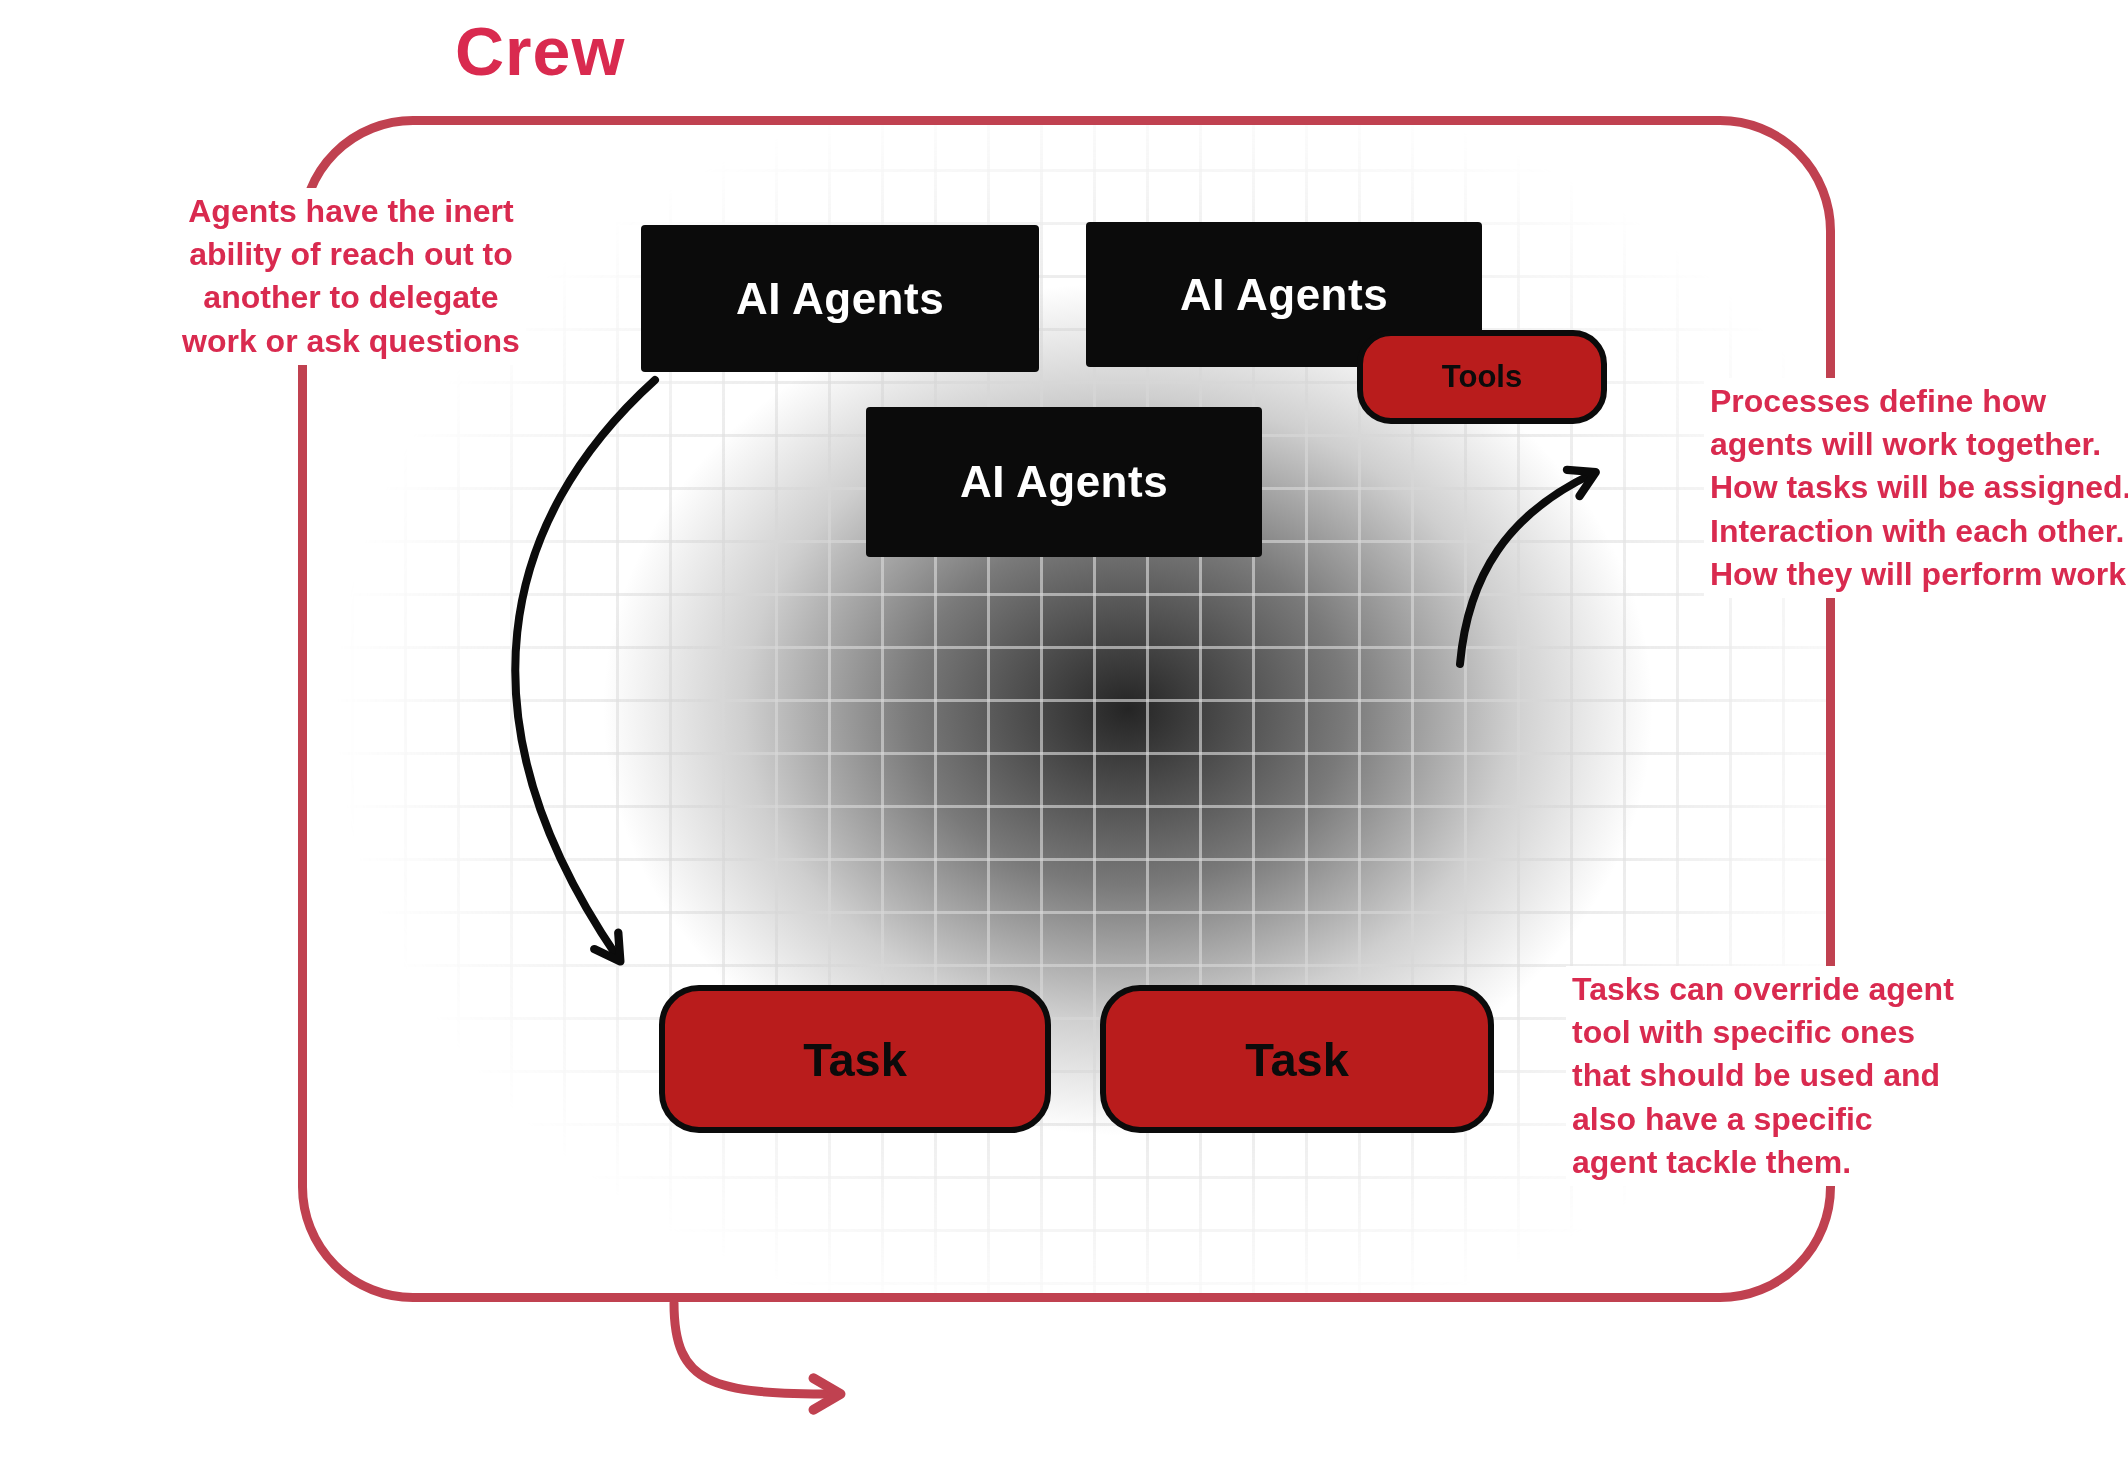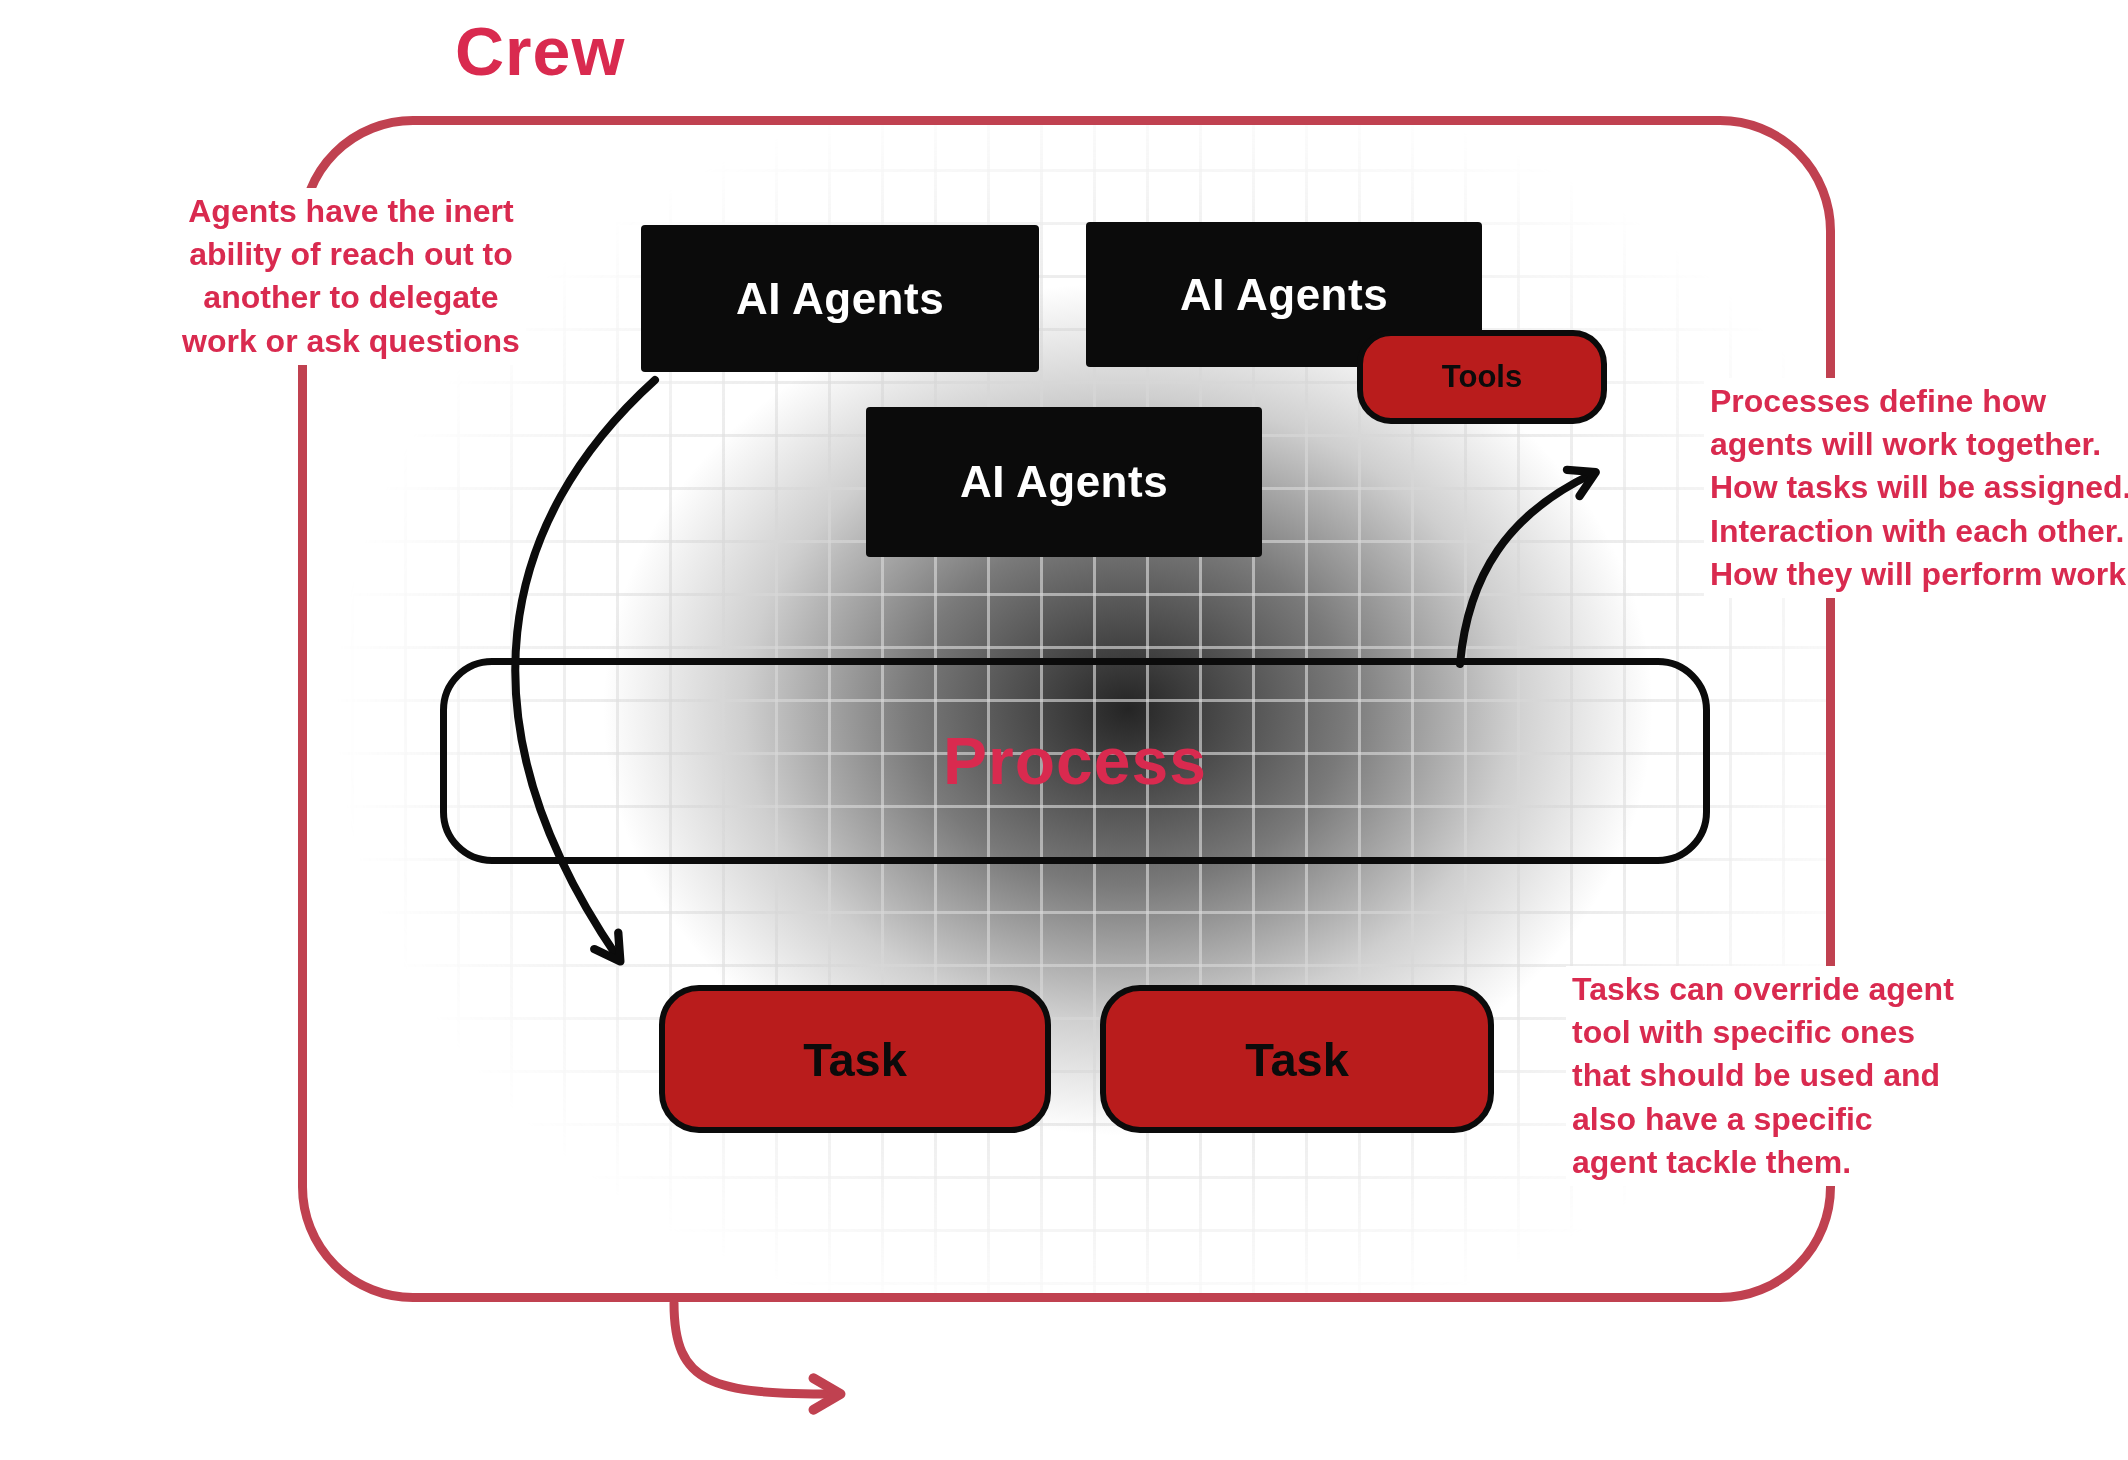--- a/index.html
+++ b/index.html
@@ -86,23 +86,20 @@
   <div class="bbox agents2">
     <span>AI Agents</span>
   </div>
   <div class="wbox tools">
     <span>Tools</span>
   </div>
   <div class="bbox agents3">
     <span>AI Agents</span>
   </div>
 
-  <div class="process">
-    <span>Process</span>
-  </div>
 
   <div class="wbox task1">
     <span>Task</span>
   </div>
   <div class="wbox task2">
     <span>Task</span>
   </div>
 
   <svg class="arrows" viewBox="0 0 2128 1460" xmlns="http://www.w3.org/2000/svg">
     <defs>

